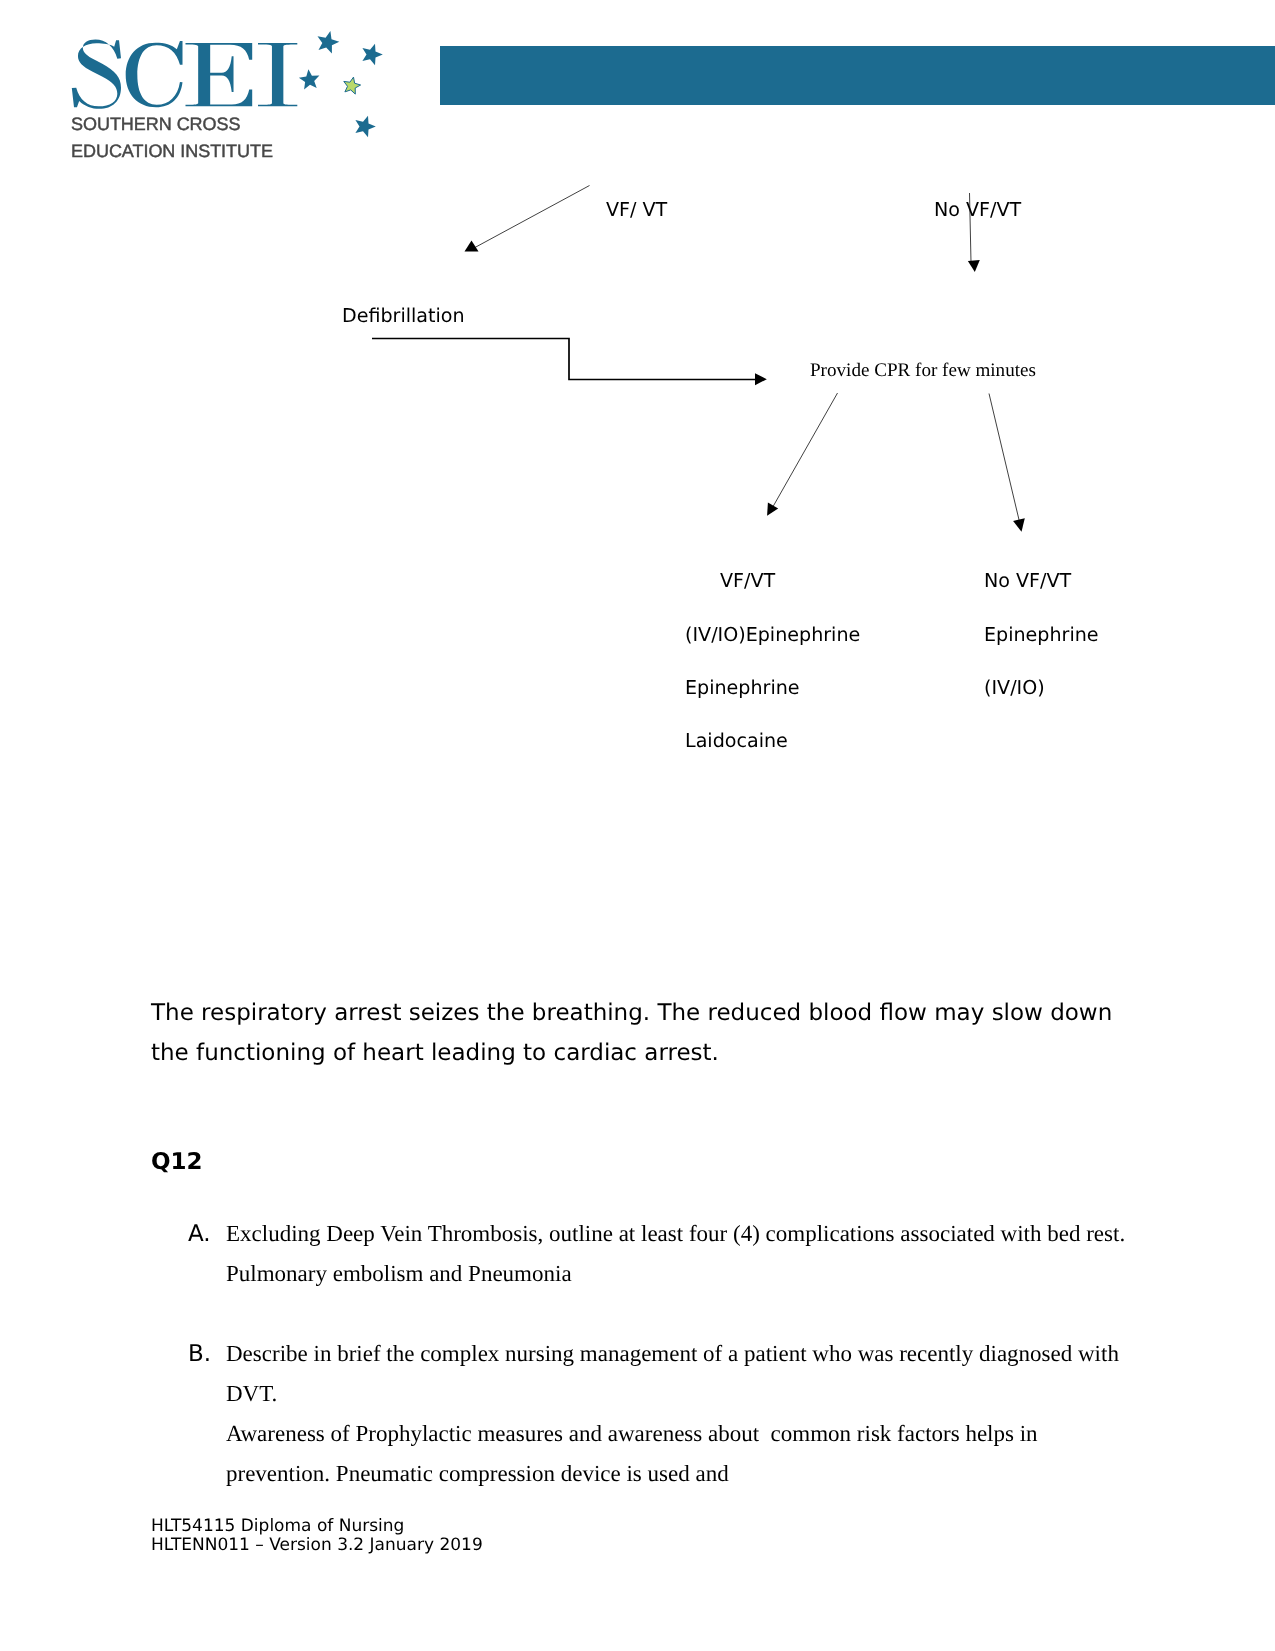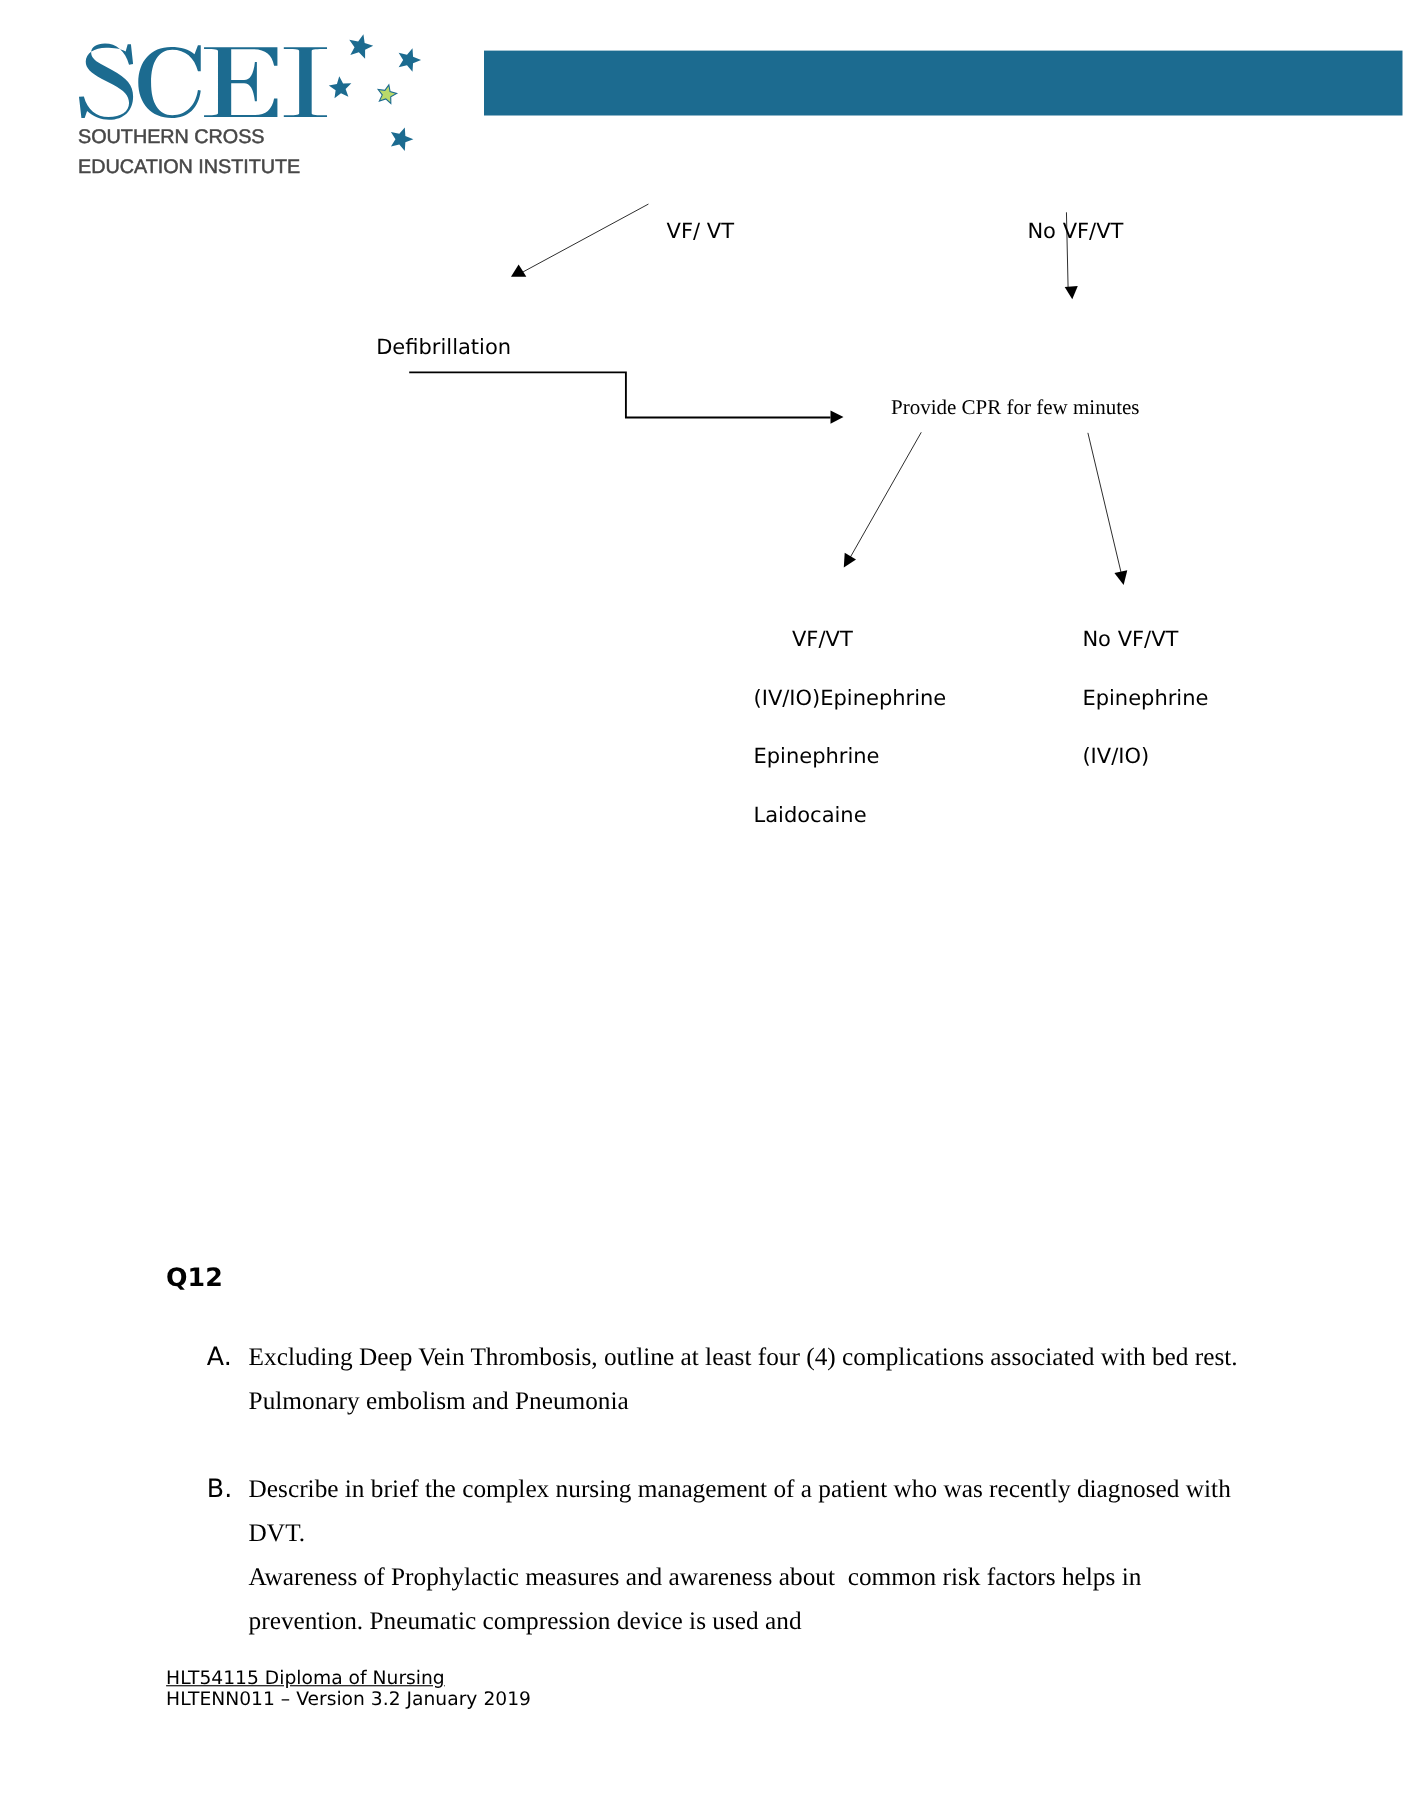--- a/index.html
+++ b/index.html
@@ -89,28 +89,29 @@
     <div class="dlab" style="left:810px;top:361px;font-family:Liberation Serif, serif;">Provide CPR for few minutes</div>
     <div class="dlab" style="left:720px;top:570.5px;text-align:center;">VF/VT</div>
     <div class="dlab" style="left:685px;top:624.5px;">(IV/IO)Epinephrine</div>
     <div class="dlab" style="left:685px;top:677.5px;">Epinephrine</div>
     <div class="dlab" style="left:685px;top:730.5px;">Laidocaine</div>
     <div class="dlab" style="left:984px;top:570.5px;">No VF/VT</div>
     <div class="dlab" style="left:984px;top:624.5px;">Epinephrine</div>
     <div class="dlab" style="left:984px;top:677.5px;">(IV/IO)</div>
   </div>
 
+  <div class="para" style="top:993px;width:970px;">The respiratory arrest seizes the breathing. The reduced blood flow may slow down the functioning of heart leading to cardiac arrest.</div>
   <div class="para" style="top:1142px;font-weight:bold;">Q12</div>
 
   <div class="listrow" style="top:1214px;">
     <span class="marker" style="left:37px;">A.</span>
     <span class="itemtxt">Excluding Deep Vein Thrombosis, outline at least four (4) complications associated with bed rest.
 Pulmonary embolism and Pneumonia</span>
   </div>
   <div class="listrow" style="top:1334px;">
     <span class="marker" style="left:37px;">B.</span>
     <span class="itemtxt">Describe in brief the complex nursing management of a patient who was recently diagnosed with DVT.
 Awareness of Prophylactic measures and awareness about  common risk factors helps in prevention. Pneumatic compression device is used and</span>
   </div>
 
-  <div class="ftr" style="top:1517px;text-decoration:underline;">HLT54115 Diploma of Nursing</div>
+  <div class="ftr" style="top:1517px;">HLT54115 Diploma of Nursing</div>
   <div class="ftr" style="top:1536px;">HLTENN011 – Version 3.2 January 2019</div>
 </div>
 
 </body></html>

